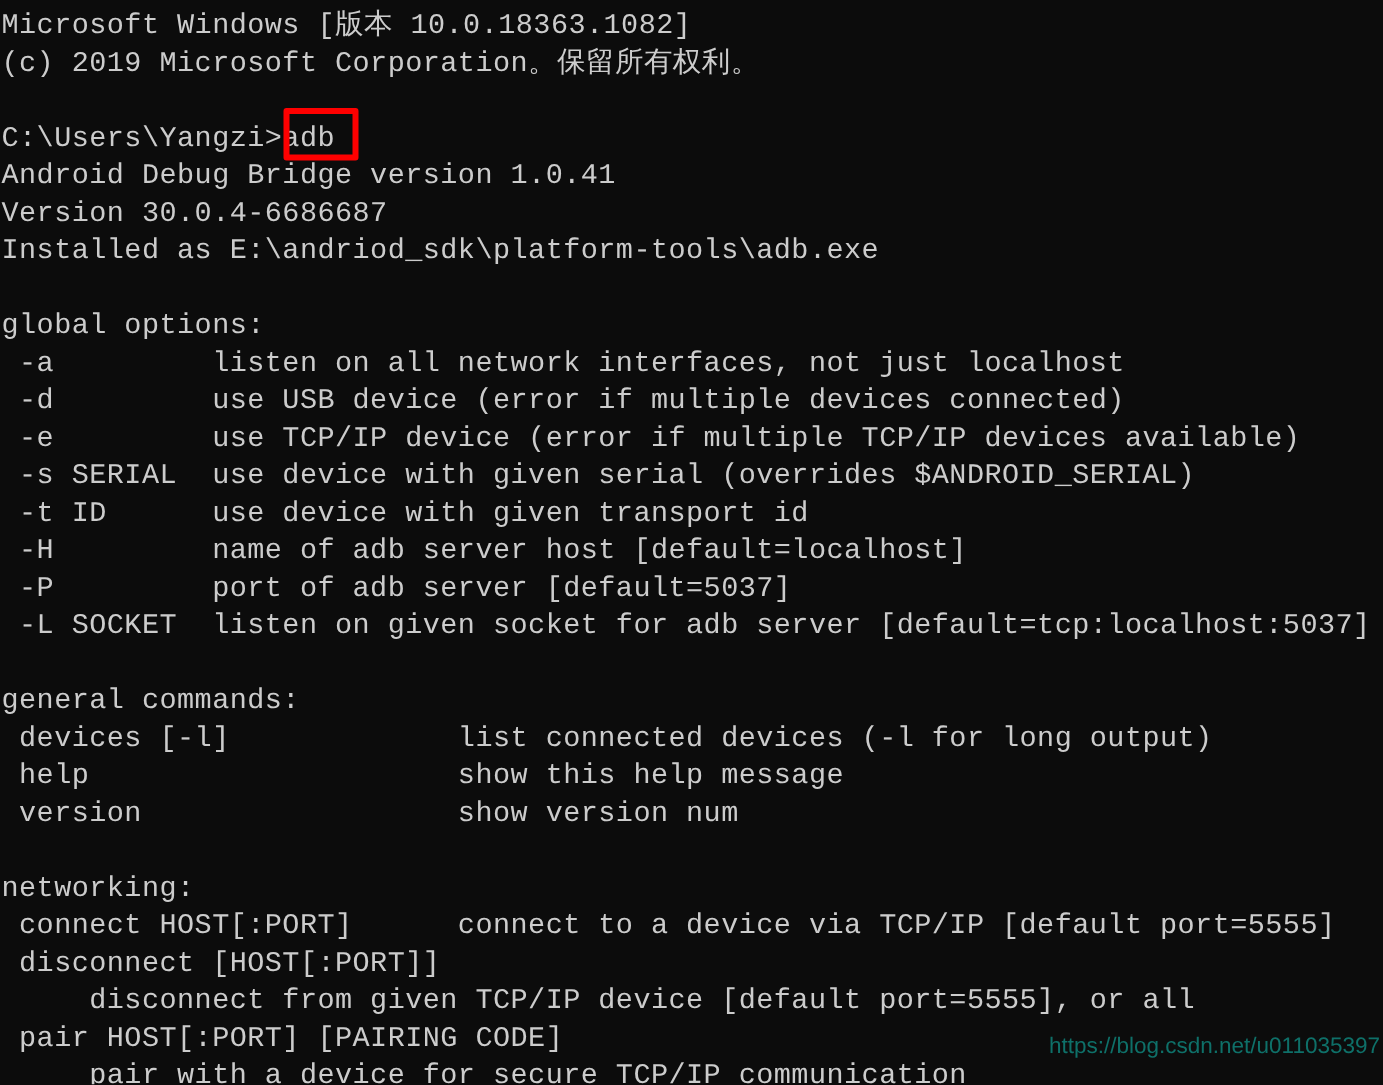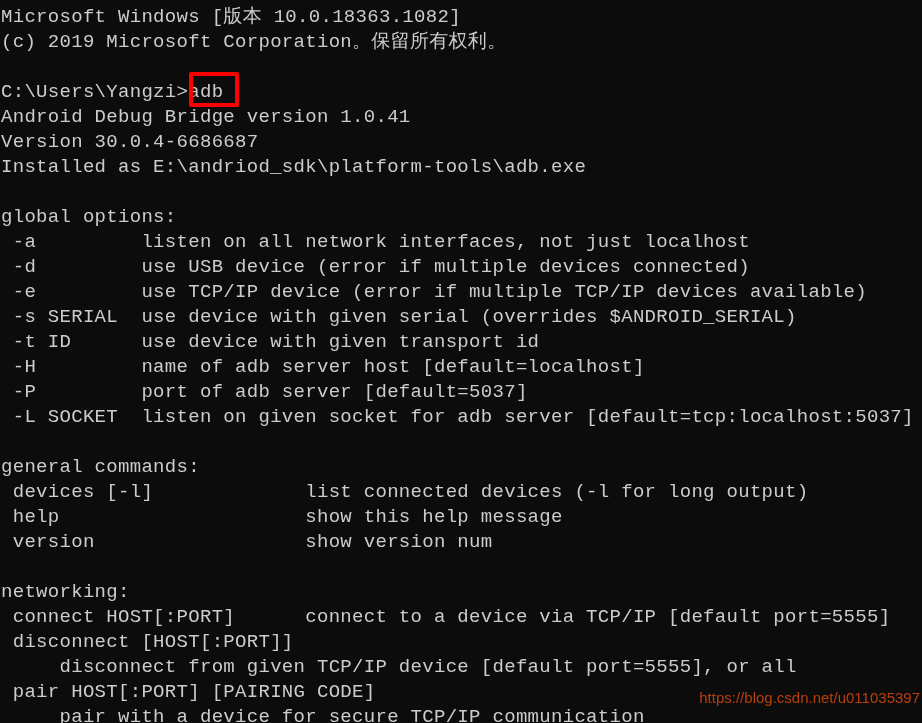--- a/index.html
+++ b/index.html
@@ -45,21 +45,21 @@
     border-radius: 2px;
     box-sizing: border-box;
     pointer-events: none;
   }
   #watermark {
     position: absolute;
     right: 2px;
     top: 689px;
     font-family: "Liberation Sans", "DejaVu Sans", sans-serif;
     font-size: 15px;
-    color: #c2410c;
+    color: #0f766e;
     white-space: nowrap;
     opacity: 0.95;
   }
 </style>
 </head>
 <body>
 
 <div id="console-window">
 
   <div id="console-buffer"><div class="console-line">Microsoft Windows [版本 10.0.18363.1082]</div><div class="console-line">(c) 2019 Microsoft Corporation。保留所有权利。</div><div class="console-line blank">&nbsp;</div><div class="console-line">C:\Users\Yangzi&gt;adb</div><div class="console-line">Android Debug Bridge version 1.0.41</div><div class="console-line">Version 30.0.4-6686687</div><div class="console-line">Installed as E:\andriod_sdk\platform-tools\adb.exe</div><div class="console-line blank">&nbsp;</div><div class="console-line">global options:</div><div class="console-line"> -a         listen on all network interfaces, not just localhost</div><div class="console-line"> -d         use USB device (error if multiple devices connected)</div><div class="console-line"> -e         use TCP/IP device (error if multiple TCP/IP devices available)</div><div class="console-line"> -s SERIAL  use device with given serial (overrides $ANDROID_SERIAL)</div><div class="console-line"> -t ID      use device with given transport id</div><div class="console-line"> -H         name of adb server host [default=localhost]</div><div class="console-line"> -P         port of adb server [default=5037]</div><div class="console-line"> -L SOCKET  listen on given socket for adb server [default=tcp:localhost:5037]</div><div class="console-line blank">&nbsp;</div><div class="console-line">general commands:</div><div class="console-line"> devices [-l]             list connected devices (-l for long output)</div><div class="console-line"> help                     show this help message</div><div class="console-line"> version                  show version num</div><div class="console-line blank">&nbsp;</div><div class="console-line">networking:</div><div class="console-line"> connect HOST[:PORT]      connect to a device via TCP/IP [default port=5555]</div><div class="console-line"> disconnect [HOST[:PORT]]</div><div class="console-line">     disconnect from given TCP/IP device [default port=5555], or all</div><div class="console-line"> pair HOST[:PORT] [PAIRING CODE]</div><div class="console-line">     pair with a device for secure TCP/IP communication</div></div>

